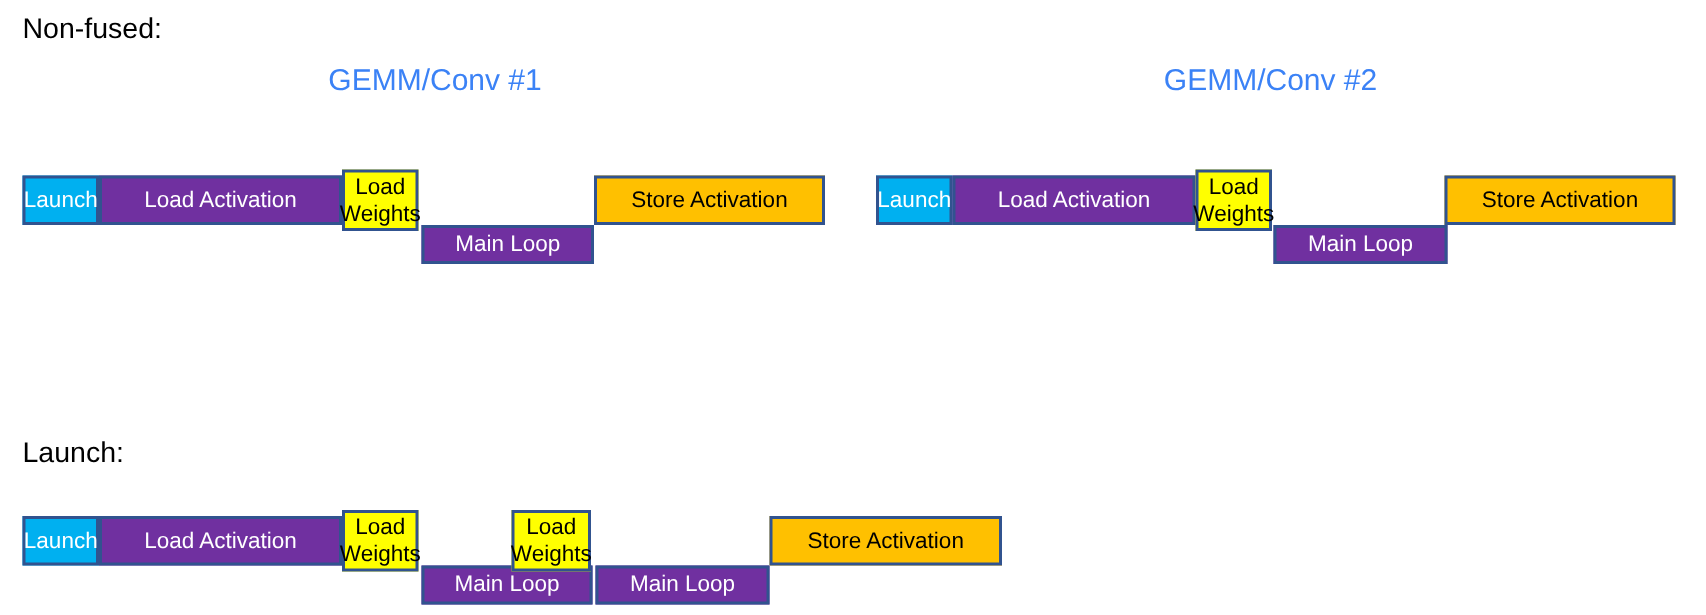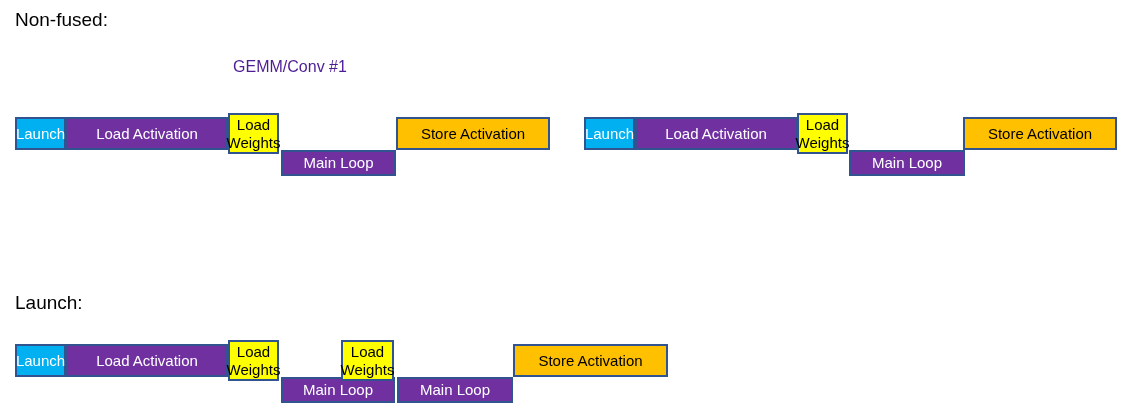--- a/index.html
+++ b/index.html
@@ -16,24 +16,24 @@
     position: absolute;
     left: 15px;
     font-size: 19px;
     color: #000000;
     white-space: nowrap;
   }
   .section-label.nonfused { top: 9px; }
   .section-label.fused { top: 292px; }
   .group-title {
     position: absolute;
-    top: 58px;
+    top: 43px;
     transform: translateX(-50%);
-    font-size: 16px;
-    color: #4c1d95;
+    font-size: 20px;
+    color: #3b82f6;
     white-space: nowrap;
   }
   .group-title.g1 { left: 290px; }
   .group-title.g2 { left: 847px; }
   .bar {
     position: absolute;
     box-sizing: border-box;
     border: 2px solid var(--border);
     display: flex;
     align-items: center;
@@ -46,20 +46,21 @@
   }
 </style>
 </head>
 <body>
 
 <div class="canvas" style="background: rgb(255, 255, 255);">
   <div class="section-label nonfused">Non-fused:</div>
 
   <div class="group-title g1">GEMM/Conv #1</div>
 
+  <div class="group-title g2">GEMM/Conv #2</div>
 
   <div class="section-label fused">Launch:</div>
 
   <div>
       <div class="bar" style="left: 15px; top: 117px; width: 51px; height: 33px; background: rgb(0, 176, 240); color: rgb(255, 255, 255);">Launch</div>
       <div class="bar" style="left: 66px; top: 117px; width: 162px; height: 33px; background: rgb(112, 48, 160); color: rgb(255, 255, 255);">Load Activation</div>
       <div class="bar" style="left: 228px; top: 113px; width: 51px; height: 41px; background: rgb(255, 255, 0); color: rgb(0, 0, 0);">Load
 Weights</div>
       <div class="bar" style="left: 281px; top: 150px; width: 115px; height: 26px; background: rgb(112, 48, 160); color: rgb(255, 255, 255);">Main Loop</div>
       <div class="bar" style="left: 396px; top: 117px; width: 154px; height: 33px; background: rgb(255, 192, 0); color: rgb(0, 0, 0);">Store Activation</div>

